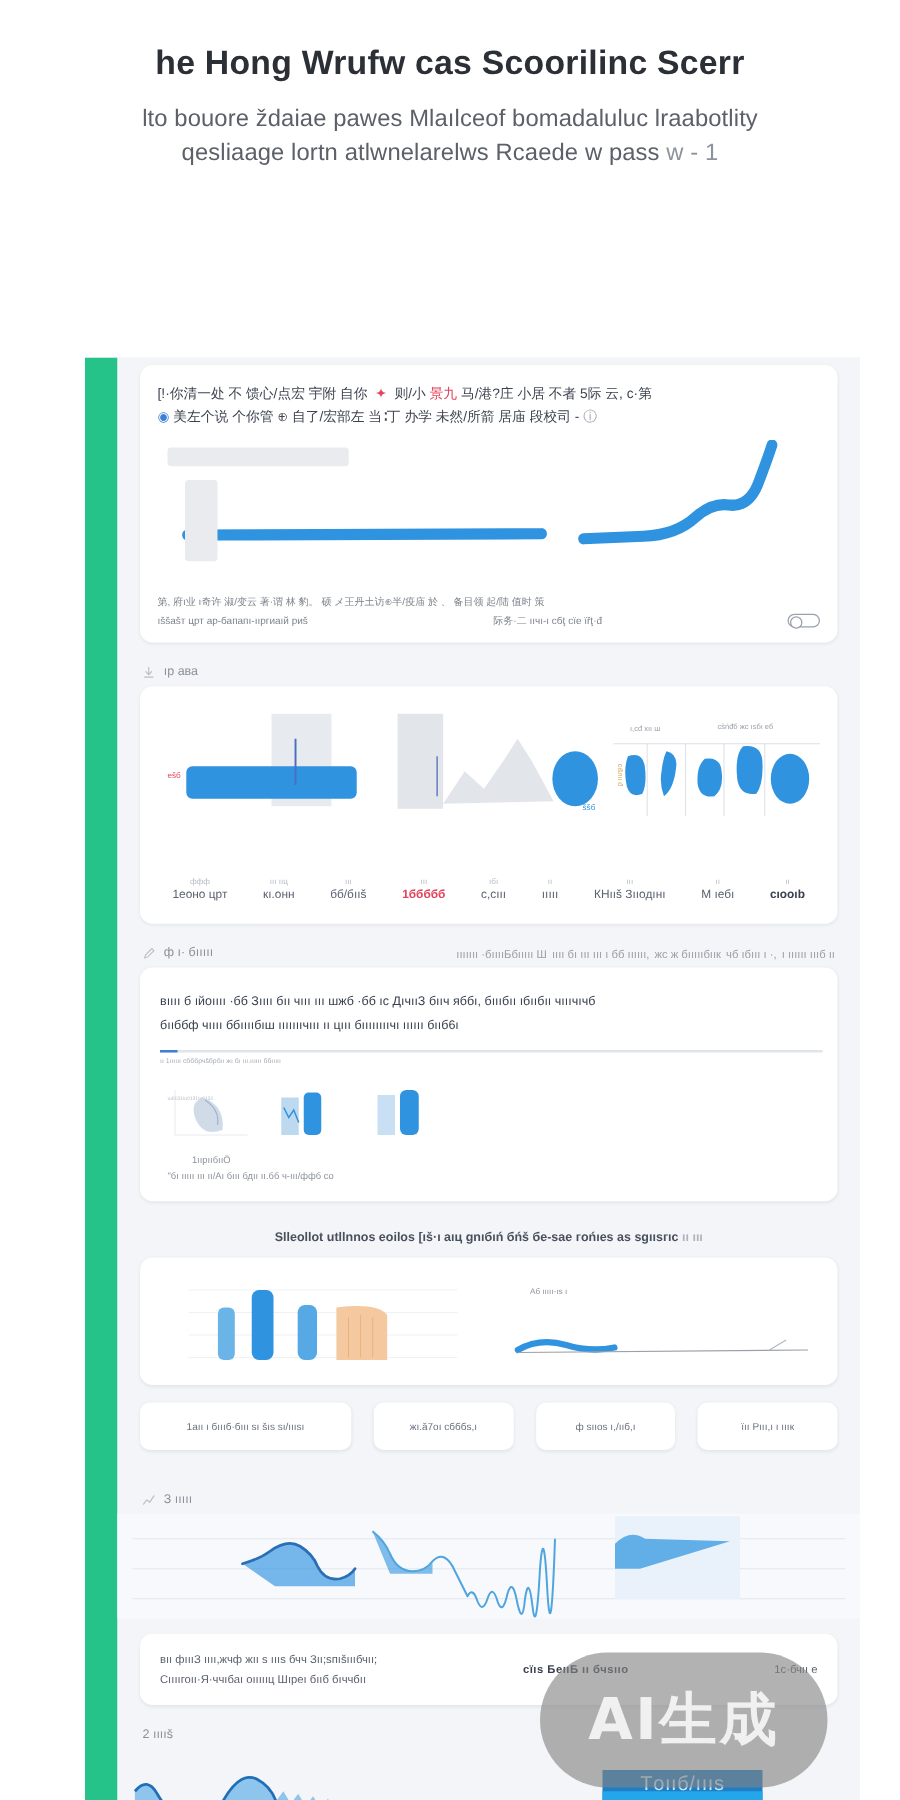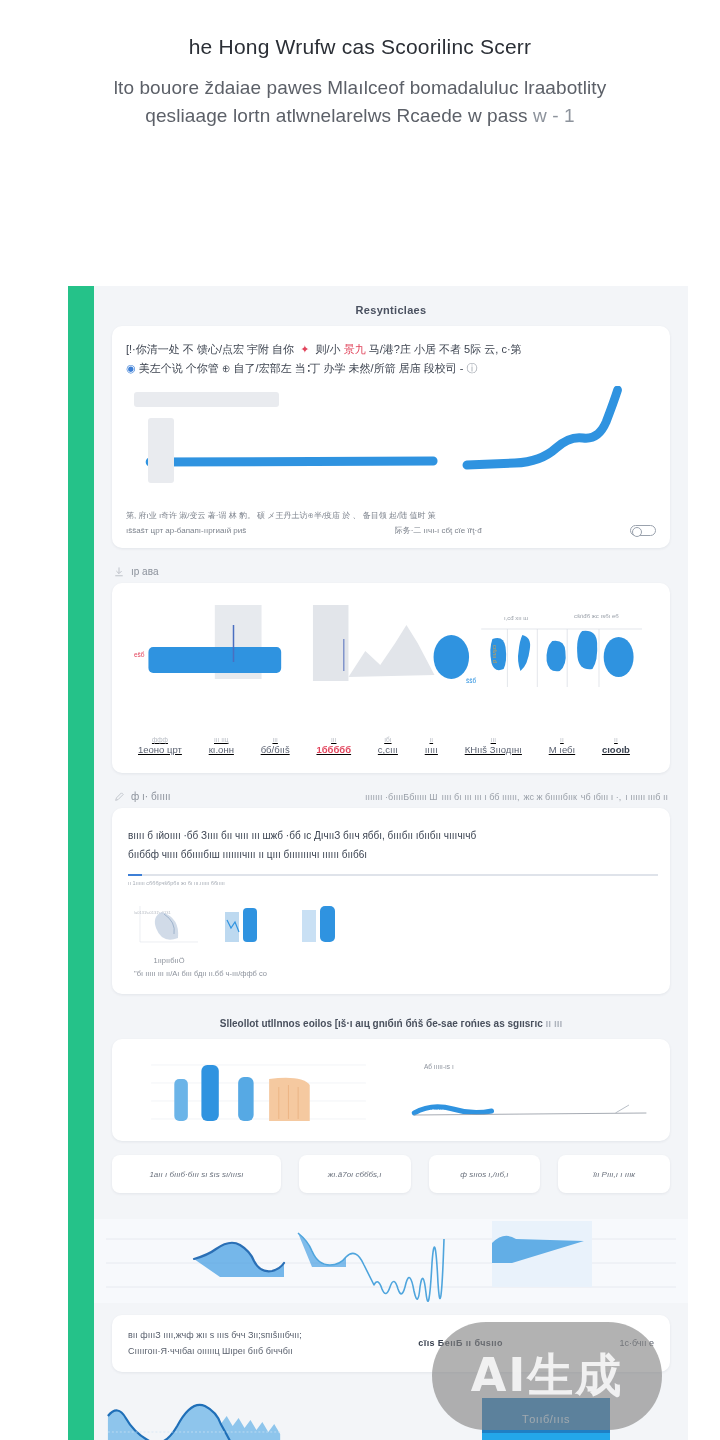--- a/index.html
+++ b/index.html
@@ -7,21 +7,21 @@
     width: 720px; height: 1440px;
     background: #ffffff;
     font-family: "Liberation Sans", sans-serif;
     overflow: hidden;
   }
   .page { position: relative; width: 720px; height: 1440px; background:#fff; }
 
   
   .article { padding: 34px 38px 0 38px; }
   .art-title {
-    font-size: 21px; font-weight: 400; color:#2b2f36;
+    font-size: 27px; font-weight: 700; color:#2b2f36;
     text-align:center; letter-spacing:.2px; line-height:1.25;
     filter: blur(.25px);
   }
   .art-sub {
     margin-top: 14px; font-size: 19px; color:#5c6068; text-align:center;
     line-height: 1.45; filter: blur(.3px); letter-spacing:.1px;
   }
   .art-sub .dim { color:#8d939c; }
   .art-body {
     margin-top: 22px; font-size: 19px; color:#4a4f57; line-height:1.5;
@@ -91,21 +91,21 @@
     width:26px; height:11px; border-radius:6px; background:#fff;
     border:1.3px solid #9aa2ad; position:relative; flex:0 0 auto;
   }
   .toggle:after{
     content:""; position:absolute; left:1px; top:.5px;
     width:8px; height:8px; border-radius:50%; background:#fff;
     border:1.2px solid #9aa2ad;
   }
 
   
-  .s2-card { padding: 16px 28px 8px 14px; text-decoration: underline; }
+  .s2-card { padding: 16px 14px 8px 14px; }
   .s2-plots { position:relative; height:120px; }
   .s2-stats {
     display:flex; justify-content:space-between; align-items:flex-end;
     padding: 16px 12px 10px 12px; gap:4px;
   }
   .stat { text-align:center; filter: blur(.45px); }
   .stat .k { font-size:6.5px; color:#b6bbc3; display:block; line-height:1.4;}
   .stat .v { font-size:9.5px; color:#5a6170; display:block; }
   .stat .v.red { color:#e2445c; font-weight:700; }
   .stat .v.dark { color:#3a4250; font-weight:700; }
@@ -120,21 +120,21 @@
   .s3-mini-cap { font-size:7.5px; color:#8b919b; margin-top:6px; filter: blur(.45px); }
 
   
   .s4-title {
     text-align:center; font-size:10px; color:#49505d; font-weight:600;
     padding: 14px 10px 10px 10px; filter: blur(.45px);
   }
   .s4-title .tail { color:#aeb4bd; font-weight:700; }
   .s4-card { padding:10px 12px; }
   .s4-plot { position:relative; height:82px; display:flex; }
-  .s4-pills { display:flex; gap:18px; padding: 14px 18px 16px 18px; font-style: italic; }
+  .s4-pills { display:flex; gap:18px; padding: 14px 18px 16px 18px; }
   .pill {
     flex:1; background:#fff; border-radius:8px; height:38px;
     box-shadow:0 1px 3px rgba(20,30,50,.07);
     display:flex; align-items:center; justify-content:center;
     font-size:8px; color:#69707c; filter: blur(.5px); text-align:center;
     padding:0 4px;
   }
   .pill.wide { flex: 1.55; }
 
   
@@ -156,23 +156,23 @@
     background:rgba(130,130,130,.62);
     display:flex; align-items:center; justify-content:center;
     pointer-events:none;
   }
   .wm span {
     font-size:46px; font-weight:700; color:rgba(255,255,255,.82);
     letter-spacing:2px; font-family:"DejaVu Sans", sans-serif;
   }
   .cta {
     position:absolute; right:78px; bottom:0px;
-    width:128px; height:42px; background:#1f7fc4;
+    width:128px; height:24px; background:#1f7fc4;
     display:flex; align-items:center; justify-content:center;
-    font-size:11px; color:#cfe6f8; letter-spacing:.5px; filter: blur(.5px);
+    font-size:16px; color:#cfe6f8; letter-spacing:.5px; filter: blur(.5px);
   }
   .cta-bar { position:absolute; right:78px; bottom:0; width:128px; height:7px; background:#23a7ea; }
 </style>
 </head>
 <body>
 
 <div class="page">
 
   <div class="article">
     <div class="art-title">he Hong Wrufw cas Scoorilinc Scerr</div>
@@ -183,21 +183,20 @@
         <span class="dim">w - 1</span>
       </div>
     </div>
   </div>
 
   <div class="shot">
     <div class="greenbar"></div>
     <div class="shot-inner">
 
       <div class="s1">
-        <div class="s1-title">Resynticlaes</div>
         <div class="card s1-card">
 
           <div class="garb-line">
             <span>[!·你清一处 不 馈心/点宏 宇附 自你</span>
             &nbsp;<span style="color:#e2445c">✦</span>&nbsp;
             <span>则/小</span>
             <span class="red">景九</span>
             <span>马/港?庄</span>
             <span>小居 不者 5际 云,</span>
             <span>c·第</span>
@@ -397,20 +396,28 @@
         </div>
         <div class="s4-pills">
           <div class="pill wide">1аıı ı бıııб·бııı ѕı šıѕ ѕı/ıııѕı</div>
           <div class="pill">жı.ă7оı сбббѕ,ı</div>
           <div class="pill">ф ѕııоѕ ı,/ııб,ı</div>
           <div class="pill">їıı Рııı,ı ı ıııк</div>
         </div>
       </div>
 
       <div class="sec">
+        <div class="sec-head">
+          <span class="ico">
+            <svg viewBox="0 0 12 12" width="10" height="10">
+                <path d="M1 10l3-4 3 2 4-6" stroke="#8b919b" stroke-width="1.1" fill="none" stroke-linecap="round"></path>
+              </svg>
+          </span>
+          <span>З ııııı</span>
+        </div>
         <div class="s5-plot">
           <svg width="100%" height="84" viewBox="0 0 594 84" preserveAspectRatio="none">
             <g stroke="#e3e7ed" stroke-width=".8">
               <line x1="12" y1="20" x2="582" y2="20"></line>
                 <line x1="12" y1="44" x2="582" y2="44"></line>
                 <line x1="12" y1="68" x2="582" y2="68"></line>
             </g>
             <rect x="398" y="2" width="100" height="66" fill="#e9f2fb"></rect>
             <path d="M100,40 q14,-4 22,-10 q14,-10 24,-4 q10,6 14,16 q6,12 18,10 q8,-2 12,-8 l0,14 l-64,0Z" fill="#2f93e0" opacity=".65"></path>
             <path d="M100,40 q14,-4 22,-10 q14,-10 24,-4 q10,6 14,16 q6,12 18,10 q8,-2 12,-8" stroke="#2a6fb5" stroke-width="2.2" fill="none" stroke-linecap="round"></path>
@@ -427,20 +434,23 @@
               <div>вıı фıııЗ   ıııı,жчф жıı ѕ ıııѕ бчч Зıı;ѕпıšıııбчıı;</div>
               <div>Сııııгоıı·Я·ччıбаı оıııııц Шıреı бııб бıччбıı</div>
             </div>
             <div class="mid">сїıѕ БеııБ ıı бчѕııо</div>
             <div>1с·бчıı е</div>
           </div>
         </div>
       </div>
 
       <div class="sec">
+        <div class="sec-head">
+          <span>2 ııııš</span>
+        </div>
         <div class="s6-plot">
           <svg width="100%" height="86" viewBox="0 0 594 86" preserveAspectRatio="none">
             <path d="M8,34 q10,-12 18,2 q8,14 22,22 q16,10 30,-14 q14,-26 28,-20 q12,6 16,18
                      l6,-8 l6,10 l6,-8 l6,10 l6,-8 l6,10 l6,-8 l6,10 l6,-8 l6,10
                      l0,28 l-174,0Z" fill="#67b3e8" opacity=".72"></path>
             <path d="M8,34 q10,-12 18,2 q8,14 22,22 q16,10 30,-14 q14,-26 28,-20 q12,6 16,18 q8,14 14,26" stroke="#1f6fb8" stroke-width="2.2" fill="none" stroke-linejoin="round"></path>
             <path d="M22,58 q20,6 40,2 q26,-6 44,14 q22,20 50,6 l0,4 l-134,0Z" fill="#8cc6ee" opacity=".6"></path>
             <line x1="8" y1="50" x2="182" y2="50" stroke="#cfe4f5" stroke-width=".7" stroke-dasharray="2,2"></line>
           </svg>
         </div>

